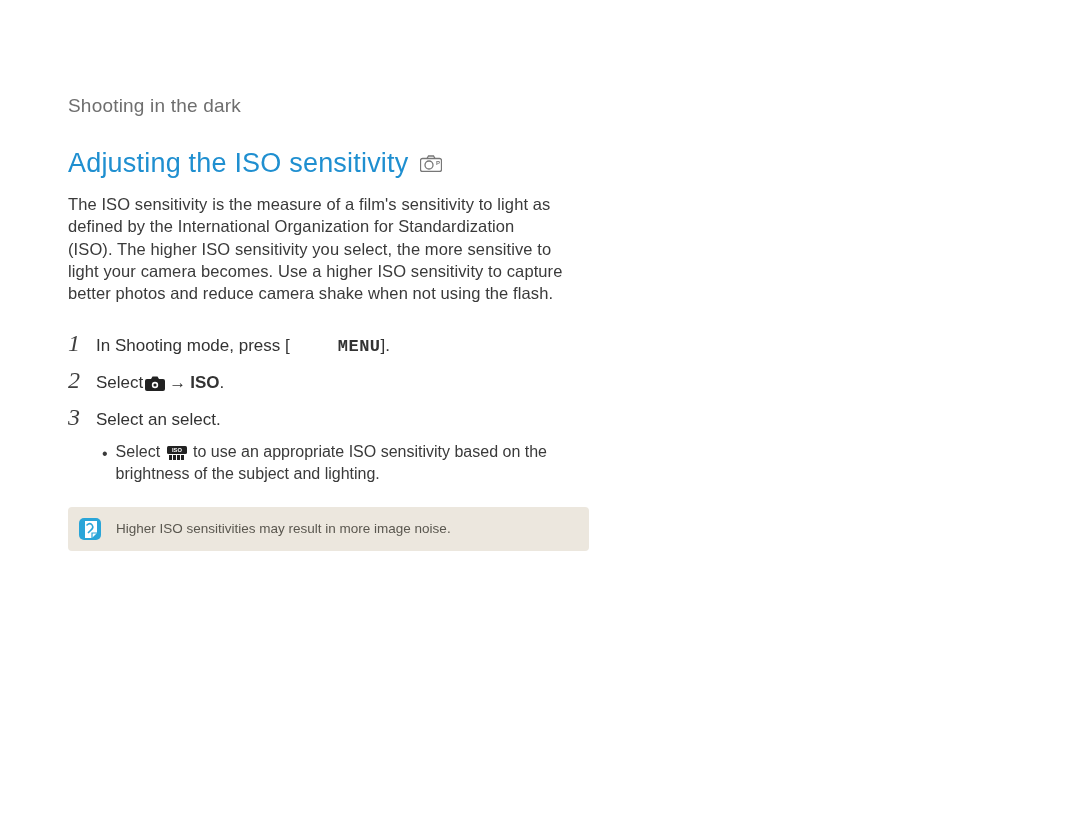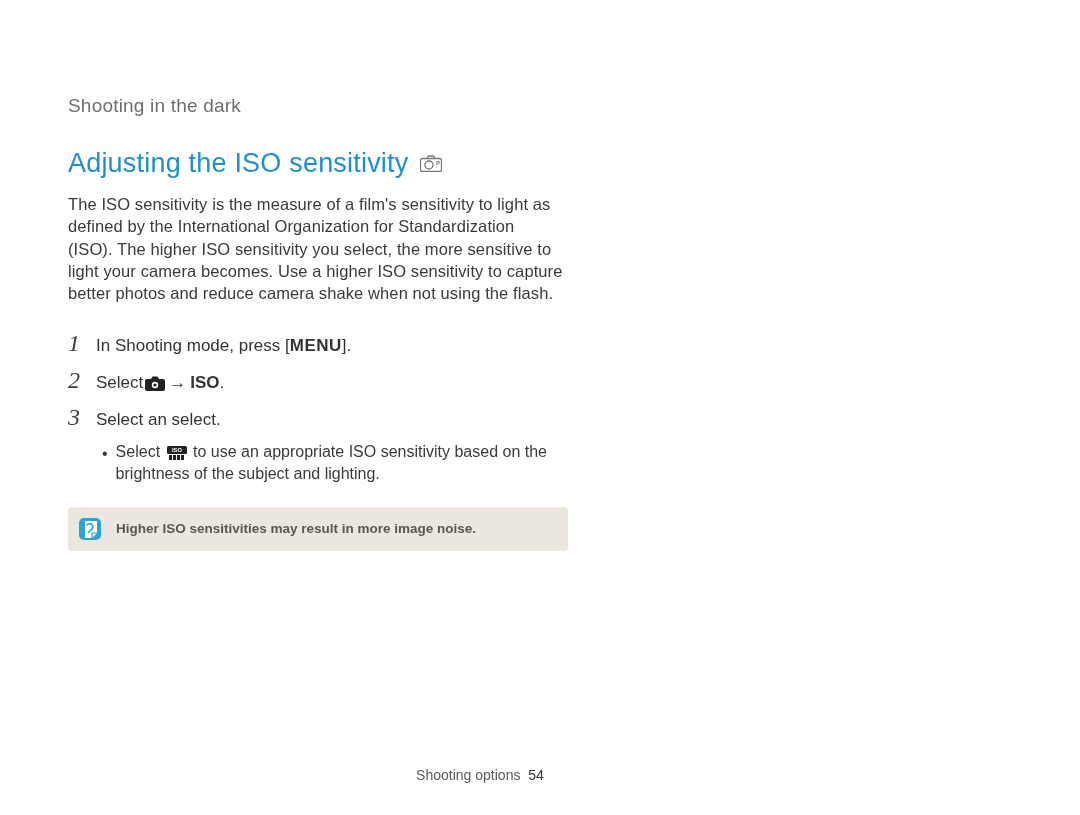--- a/index.html
+++ b/index.html
@@ -103,23 +103,22 @@
   .sub-bullet .txt {
     flex: 1;
   }
   .note-box {
     margin-top: 22px;
     display: flex;
     align-items: center;
     gap: 14px;
     background: #ece7de;
     border-radius: 4px;
-    padding: 10px 0 10px 10px;
+    padding: 10px 21px 10px 10px;
     max-width: 490px;
-    font-weight: bold;
   }
   .note-icon {
     width: 24px;
     height: 24px;
     flex-shrink: 0;
   }
   .note-text {
     font-size: 13.5px;
     color: #5a574f;
   }
@@ -158,21 +157,21 @@
   </div>
 
   <div class="body-text">The ISO sensitivity is the measure of a film's sensitivity to light as defined by the International Organization for Standardization (ISO). The higher ISO sensitivity you select, the more sensitive to light your camera becomes. Use a higher ISO sensitivity to capture better photos and reduce camera shake when not using the flash.</div>
 
   <div class="steps">
 
     <div class="step">
       <span class="step-num">1</span>
       <span class="step-text">
         <span>In Shooting mode, press [</span>
-          <span class="bold" style="font-family: Liberation Sans, sans-serif; letter-spacing:0.5px;">MENU</span>
+          <span class="bold" style="font-family: Liberation Mono, monospace; letter-spacing:0.5px;margin-left:48px;">MENU</span>
           <span>].</span>
       </span>
     </div>
 
     <div class="step">
       <span class="step-num">2</span>
       <span class="step-text">
         <span>Select </span>
         <span class="inline-icon">
           <svg width="20" height="15" viewBox="0 0 20 15">
@@ -220,18 +219,14 @@
       <svg width="24" height="24" viewBox="0 0 24 24">
         <rect x="1" y="1" width="22" height="22" rx="5" fill="#2aa5d8"></rect>
         <path d="M7 4 L19 4 L19 16 L14 21 L7 21 Z" fill="#fff"></path>
         <path d="M14 21 L14 16 L19 16" fill="none" stroke="#2aa5d8" stroke-width="1.2"></path>
         <path d="M9 8 C13 4, 17 10, 13 13 L10 16 L13 13" fill="none" stroke="#2aa5d8" stroke-width="1.6" stroke-linecap="round"></path>
       </svg>
     </span>
     <span class="note-text">Higher ISO sensitivities may result in more image noise.</span>
   </div>
 
-  <div class="footer">
-    <span>Shooting options</span>
-    <span class="pg">54</span>
-  </div>
 
 </div>
 
 </body></html>

